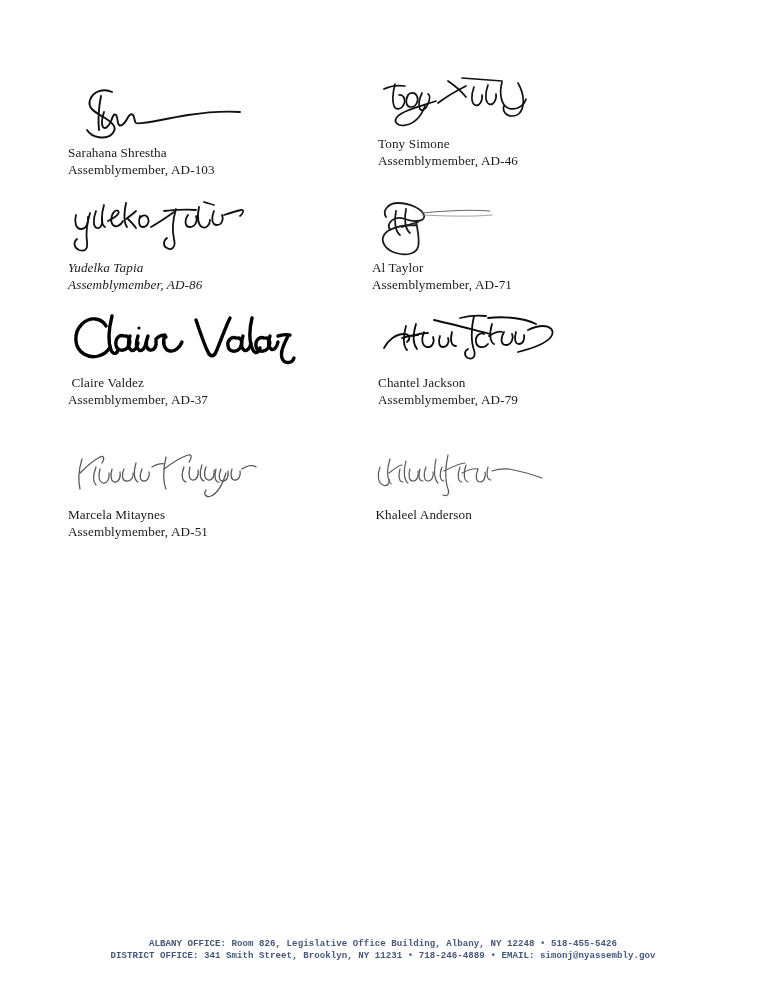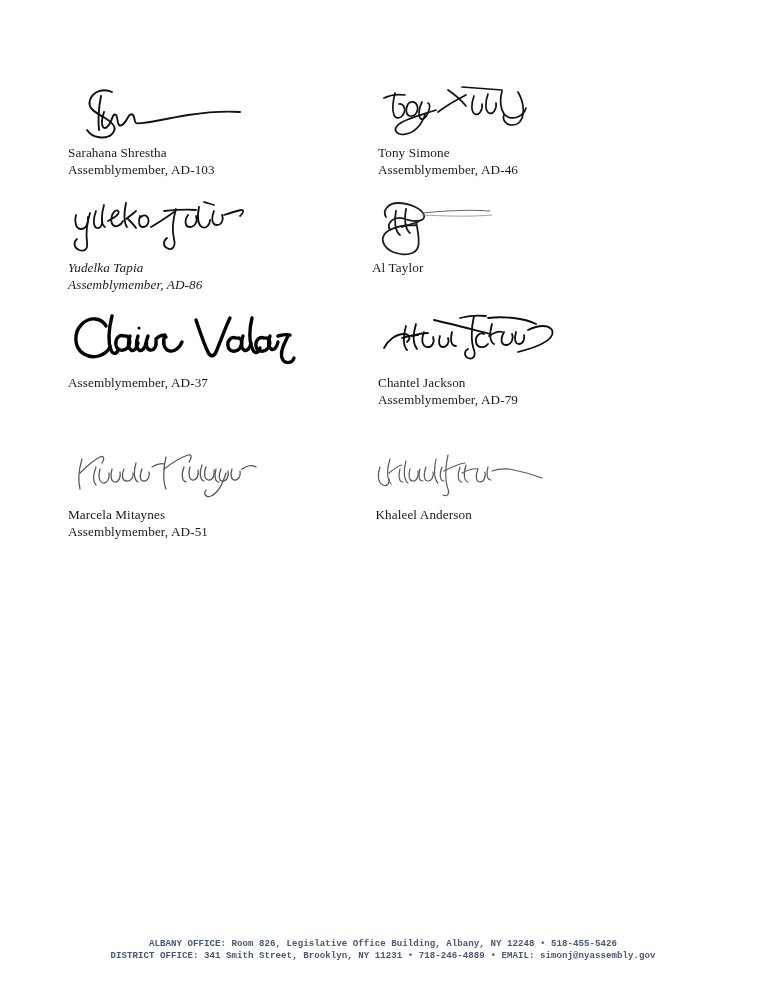--- a/index.html
+++ b/index.html
@@ -81,21 +81,21 @@
         <svg width="200" height="62" viewBox="0 0 200 62" fill="none" stroke="#111111" stroke-width="1.9" stroke-linecap="round" stroke-linejoin="round">
           <path d="M44 10 C36 6, 25 9, 22 18 C19 27, 29 31, 37 36 C45 41, 50 46, 44 52 C38 58, 24 56, 19 48"></path>
           <path d="M33 14 C31 24, 30 38, 31 48"></path>
           <path d="M36 30 C34 36, 33 42, 35 45 C37 48, 41 44, 43 39 C45 34, 46 31, 48 33 C50 35, 49 41, 51 43 C53 45, 57 41, 59 37 C61 33, 63 31, 65 33 C67 35, 66 40, 68 41 C72 43, 90 38, 120 33 C140 30, 158 29, 172 30"></path>
         </svg>
       </div>
       <div class="sig-name">Sarahana Shrestha</div>
       <div class="sig-title">Assemblymember, AD-103</div>
     </div>
 
-    <div class="sig-block" style="left:378px; top:82px;">
+    <div class="sig-block" style="left:378px; top:73px;">
       <div class="sig-art">
         <svg width="200" height="62" viewBox="0 0 200 62" fill="none" stroke="#111111" stroke-width="1.7" stroke-linecap="round" stroke-linejoin="round">
           <path d="M6 16 C12 13, 20 12, 27 13"></path>
           <path d="M17 11 C15 19, 14 28, 16 33 C18 38, 24 36, 26 31 C28 26, 25 21, 21 22"></path>
           <path d="M30 22 C27 28, 28 34, 33 34 C38 34, 41 28, 39 23 C37 19, 32 19, 30 22"></path>
           <path d="M44 20 C41 26, 40 33, 42 36 C44 39, 48 36, 50 31 C52 26, 52 22, 50 21"></path>
           <path d="M47 33 C44 41, 38 50, 28 52 C20 54, 15 49, 19 44 C24 38, 40 34, 58 28"></path>
           <path d="M60 30 C68 24, 80 17, 88 13"></path>
           <path d="M70 8 C76 12, 83 18, 88 24"></path>
           <path d="M84 5 C98 6, 112 7, 124 8"></path>
@@ -141,20 +141,21 @@
           <path d="M14 20 C10 14, 16 6, 26 6 C38 6, 50 12, 52 18 C54 24, 44 26, 33 22 C22 18, 14 26, 18 33"></path>
           <path d="M24 14 C22 24, 23 34, 28 38"></path>
           <path d="M34 12 C32 22, 33 32, 38 36"></path>
           <path d="M30 30 C36 28, 42 26, 46 25"></path>
           <path d="M44 24 C46 34, 48 44, 46 50 C44 57, 34 59, 24 56 C14 53, 8 45, 12 38 C16 31, 30 28, 44 28"></path>
           <path d="M50 16 C70 14, 96 12, 118 14" stroke="#6a6a6a" stroke-width="1.1"></path>
           <path d="M50 18 C72 19, 98 20, 120 18" stroke="#8a8a8a" stroke-width="0.8"></path>
         </svg>
       </div>
       <div class="sig-name">Al Taylor</div>
+      <div class="sig-title">Assemblymember, AD-71</div>
     </div>
 
     <div class="sig-block" style="left:68px; top:312px;">
       <div class="sig-art">
         <svg width="230" height="62" viewBox="0 0 230 62" fill="none" stroke="#000000" stroke-width="3.4" stroke-linecap="round" stroke-linejoin="round">
           <path d="M38 14 C34 6, 22 4, 14 12 C5 21, 6 36, 16 42 C26 48, 38 43, 42 35"></path>
           <path d="M44 4 C41 16, 40 30, 43 38 C45 43, 49 42, 50 38"></path>
           <path d="M56 24 C52 22, 47 26, 48 33 C49 39, 56 40, 60 35 C63 31, 62 25, 58 24"></path>
           <path d="M62 24 C60 30, 60 36, 63 38 C66 40, 69 36, 70 31"></path>
           <path d="M70 24 C68 30, 68 36, 71 38 C74 40, 77 36, 78 31"></path>
@@ -165,20 +166,21 @@
           <path d="M128 8 C132 20, 136 32, 140 40 C142 45, 146 45, 148 40 C153 28, 158 14, 162 6"></path>
           <path d="M168 26 C164 24, 159 28, 160 34 C161 40, 168 41, 172 36 C175 32, 174 26, 170 26"></path>
           <path d="M175 24 C173 30, 173 36, 176 38 C179 40, 182 36, 183 31"></path>
           <path d="M184 6 C181 18, 181 31, 185 38 C187 42, 191 41, 192 36"></path>
           <path d="M196 26 C192 24, 187 28, 188 34 C189 40, 196 41, 200 36 C203 32, 202 26, 198 26"></path>
           <path d="M202 24 C200 30, 200 35, 203 37 C206 39, 209 35, 210 30"></path>
           <path d="M210 24 C214 23, 219 22, 222 23"></path>
           <path d="M220 24 C216 32, 212 40, 214 46 C216 52, 224 52, 226 46"></path>
         </svg>
       </div>
+      <div class="sig-name"> Claire Valdez</div>
       <div class="sig-title">Assemblymember, AD-37</div>
     </div>
 
     <div class="sig-block" style="left:378px; top:312px;">
       <div class="sig-art">
         <svg width="200" height="62" viewBox="0 0 200 62" fill="none" stroke="#0d0d0d" stroke-width="1.8" stroke-linecap="round" stroke-linejoin="round">
           <path d="M6 36 C10 28, 18 22, 26 22 C32 22, 33 27, 29 30"></path>
           <path d="M28 14 C25 24, 25 34, 29 38"></path>
           <path d="M24 26 C30 24, 36 23, 40 23"></path>
           <path d="M38 12 C35 22, 35 32, 39 37"></path>

